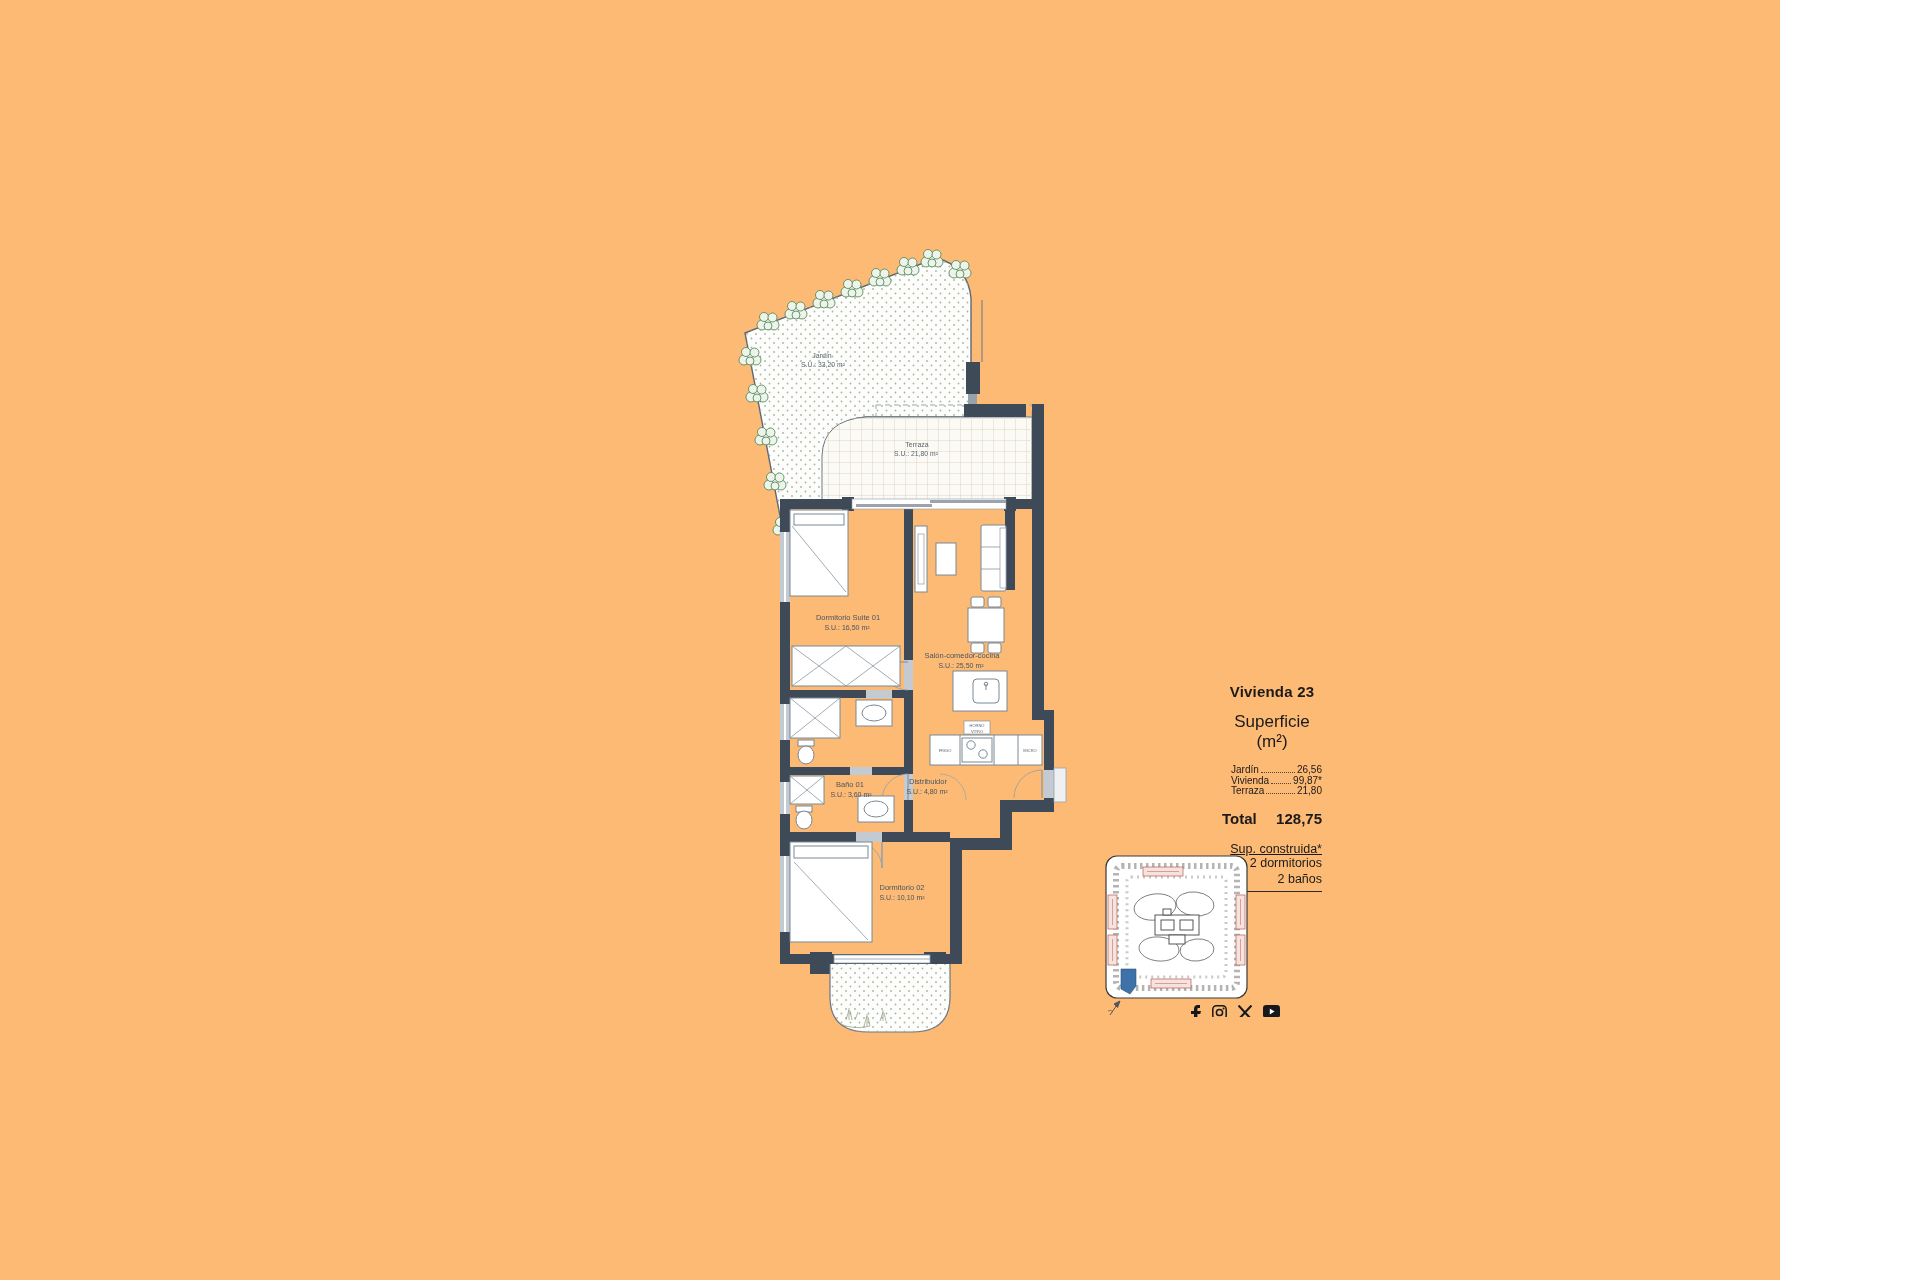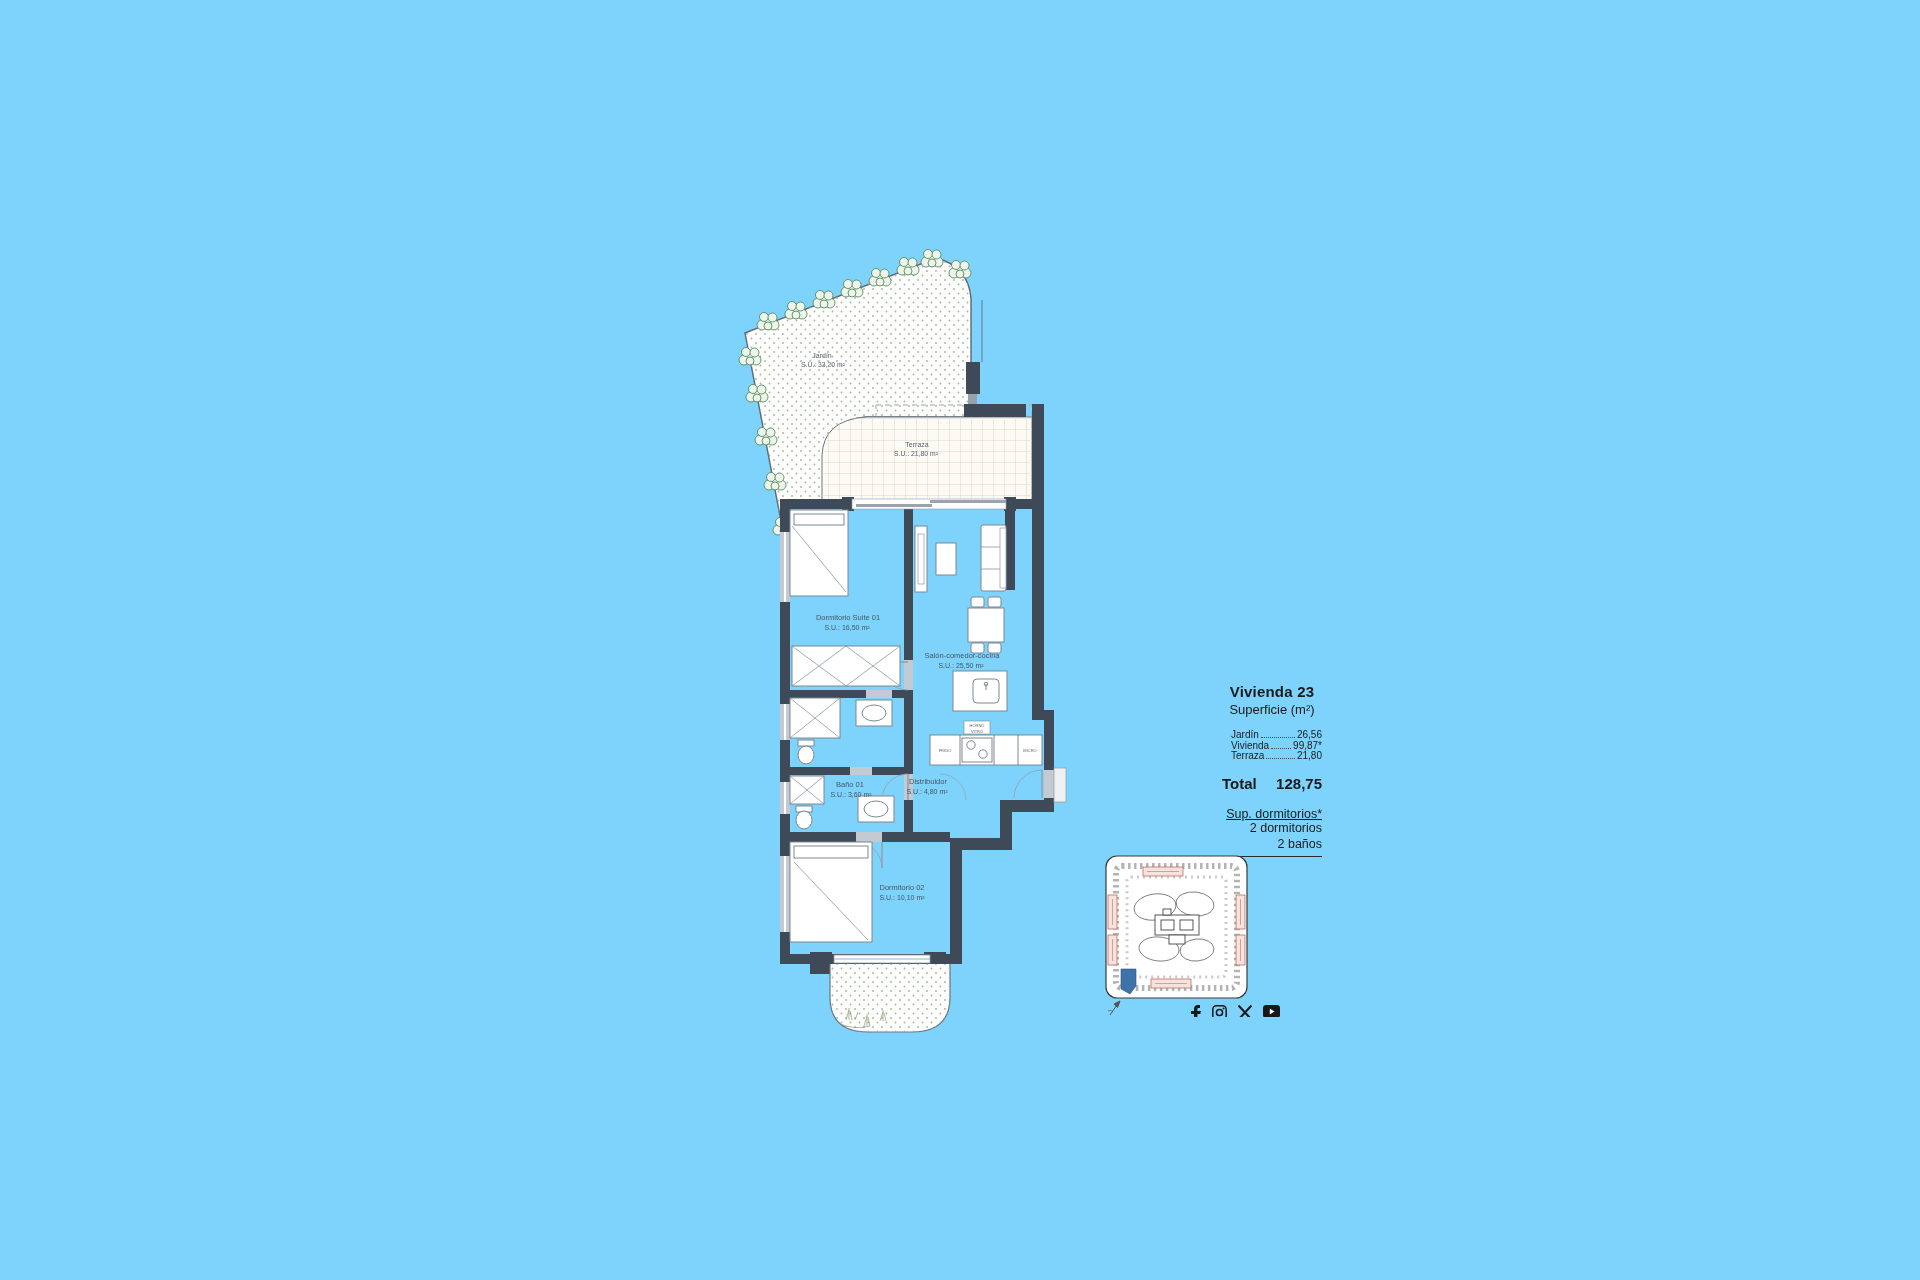--- a/index.html
+++ b/index.html
@@ -1,24 +1,24 @@
 <!DOCTYPE html>
 <html><head>
 <meta charset="utf-8">
 <style>
   html,body{margin:0;padding:0;background:#fff;}
-  .stage{position:relative;width:1920px;height:1280px;background:#7dd3fc;overflow:hidden;
+  .stage{position:relative;width:1780px;height:1280px;background:#fdba74;overflow:hidden;
          font-family:"Liberation Sans", sans-serif;color:#1a1a1a;}
   svg text{font-family:"Liberation Sans", sans-serif;}
   .plan-svg{position:absolute;left:718px;top:242px;}
   .site-svg{position:absolute;left:1103px;top:851px;}
   
   .info-panel{position:absolute;left:1222px;top:683px;width:100px;}
   .ip-title{font-size:15px;font-weight:bold;text-align:center;letter-spacing:.2px;}
-  .ip-sub{font-size:13px;text-align:center;margin-top:2px;}
+  .ip-sub{font-size:17px;text-align:center;margin-top:12px;}
   .ip-rows{margin-top:13px;font-size:10px;padding-left:9px;}
   .ip-row{display:flex;align-items:baseline;line-height:10.5px;}
   .ip-row .leader{flex:1;border-bottom:1.6px dotted #4a4a4a;margin:0 2px 2px 2px;min-width:6px;}
   .ip-total{display:flex;justify-content:space-between;font-weight:bold;font-size:15px;margin-top:13px;}
   .ip-note{margin-top:15px;font-size:12.5px;text-align:right;text-decoration:underline;}
   .ip-bed{font-size:12.5px;text-align:right;margin-top:0;}
   .ip-bath{font-size:12.5px;text-align:right;margin-top:2px;padding-bottom:5px;border-bottom:1.2px solid #2a2a2a;}
   
   .social{position:absolute;left:1191px;top:1005px;height:12px;overflow:hidden;display:flex;gap:11px;align-items:flex-start;}
   .social svg{display:block;}
@@ -306,21 +306,21 @@
       <div class="ip-row">
         <span>Terraza</span>
         <span class="leader"></span>
         <span>21,80</span>
       </div>
     </div>
     <div class="ip-total">
       <span>Total</span>
       <span>128,75</span>
     </div>
-    <div class="ip-note">Sup. dormitorios*</div>
+    <div class="ip-note">Sup. construida*</div>
     <div class="ip-bed">2 dormitorios</div>
     <div class="ip-bath">2 baños</div>
   </div>
 
   <svg class="site-svg" width="150" height="170" viewBox="0 0 150 170">
     <g>
       <rect x="3" y="5" width="141" height="142" rx="11" fill="#ffffff" stroke="#3a3a3a" stroke-width="1.2"></rect>
       <rect x="13" y="15" width="121" height="122" rx="6" fill="none" stroke="#6a6a6a" stroke-width="6" stroke-dasharray="2.5,3.5" opacity="0.5"></rect>
       <rect x="24" y="26" width="99" height="100" rx="4" fill="none" stroke="#8a8a8a" stroke-width="3" stroke-dasharray="2,4" opacity="0.45"></rect>
     </g>

